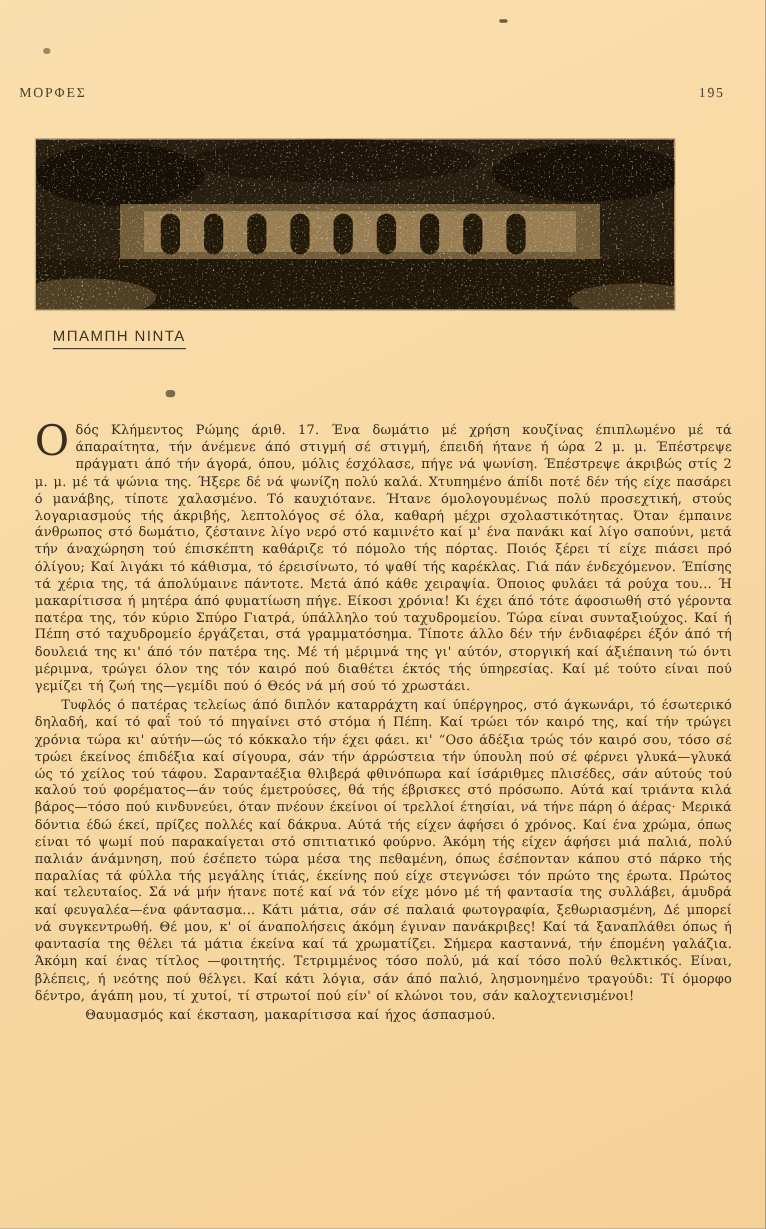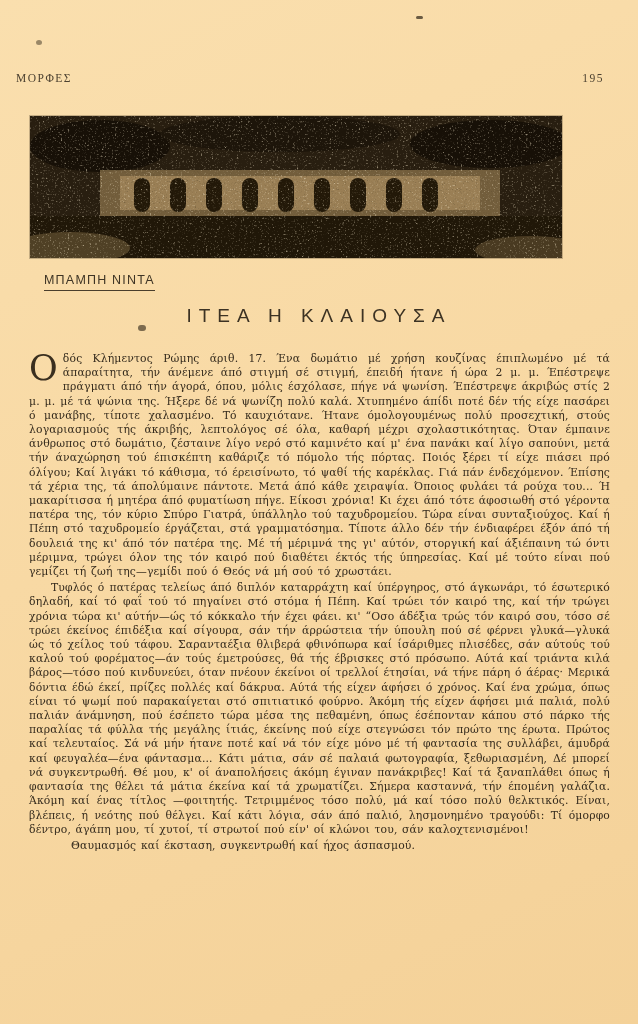--- a/index.html
+++ b/index.html
@@ -102,23 +102,22 @@
       <rect x="0" y="100" width="532" height="42" fill="#201708"></rect>
       <ellipse cx="40" cy="132" rx="60" ry="16" fill="#a98c5c" opacity="0.35"></ellipse>
       <ellipse cx="500" cy="134" rx="55" ry="14" fill="#a98c5c" opacity="0.3"></ellipse>
       <rect width="532" height="142" filter="url(#grainLight)"></rect>
       <rect x="70" y="54" width="400" height="46" filter="url(#grainDark)" opacity="0.8"></rect>
     </svg>
   </div>
 
   <div class="author">ΜΠΑΜΠΗ ΝΙΝΤΑ</div>
 
-  <div class="title">ΙΤΕΑ Η ΚΛΑΙΟΥΣΑ</div>
 
   <div class="story">
     <p>
       <span class="dropcap">Ο</span><span>δός Κλήμεντος Ρώμης άριθ. 17. Ένα δωμάτιο μέ χρήση κουζίνας έπιπλωμένο μέ τά άπαραίτητα, τήν άνέμενε άπό στιγμή σέ στιγμή, έπειδή ήτανε ή ώρα 2 μ. μ. Έπέστρεψε πράγματι άπό τήν άγορά, όπου, μόλις έσχόλασε, πήγε νά ψωνίση. Έπέστρεψε άκριβώς στίς 2 μ. μ. μέ τά ψώνια της. Ήξερε δέ νά ψωνίζη πολύ καλά. Χτυπημένο άπίδι ποτέ δέν τής είχε πασάρει ό μανάβης, τίποτε χαλασμένο. Τό καυχιότανε. Ήτανε όμολογουμένως πολύ προσεχτική, στούς λογαριασμούς τής άκριβής, λεπτολόγος σέ όλα, καθαρή μέχρι σχολαστικότητας. Όταν έμπαινε άνθρωπος στό δωμάτιο, ζέσταινε λίγο νερό στό καμινέτο καί μ' ένα πανάκι καί λίγο σαπούνι, μετά τήν άναχώρηση τού έπισκέπτη καθάριζε τό πόμολο τής πόρτας. Ποιός ξέρει τί είχε πιάσει πρό όλίγου; Καί λιγάκι τό κάθισμα, τό έρεισίνωτο, τό ψαθί τής καρέκλας. Γιά πάν ένδεχόμενον. Έπίσης τά χέρια της, τά άπολύμαινε πάντοτε. Μετά άπό κάθε χειραψία. Όποιος φυλάει τά ρούχα του... Ή μακαρίτισσα ή μητέρα άπό φυματίωση πήγε. Είκοσι χρόνια! Κι έχει άπό τότε άφοσιωθή στό γέροντα πατέρα της, τόν κύριο Σπύρο Γιατρά, ύπάλληλο τού ταχυδρομείου. Τώρα είναι συνταξιούχος. Καί ή Πέπη στό ταχυδρομείο έργάζεται, στά γραμματόσημα. Τίποτε άλλο δέν τήν ένδιαφέρει έξόν άπό τή δουλειά της κι' άπό τόν πατέρα της. Μέ τή μέριμνά της γι' αύτόν, στοργική καί άξιέπαινη τώ όντι μέριμνα, τρώγει όλον της τόν καιρό πού διαθέτει έκτός τής ύπηρεσίας. Καί μέ τούτο είναι πού γεμίζει τή ζωή της—γεμίδι πού ό Θεός νά μή σού τό χρωστάει.</span>
     </p>
     <p class="para-indent">Τυφλός ό πατέρας τελείως άπό διπλόν καταρράχτη καί ύπέργηρος, στό άγκωνάρι, τό έσωτερικό δηλαδή, καί τό φαΐ τού τό πηγαίνει στό στόμα ή Πέπη. Καί τρώει τόν καιρό της, καί τήν τρώγει χρόνια τώρα κι' αύτήν—ώς τό κόκκαλο τήν έχει φάει. κι' “Οσο άδέξια τρώς τόν καιρό σου, τόσο σέ τρώει έκείνος έπιδέξια καί σίγουρα, σάν τήν άρρώστεια τήν ύπουλη πού σέ φέρνει γλυκά—γλυκά ώς τό χείλος τού τάφου. Σαρανταέξια θλιβερά φθινόπωρα καί ίσάριθμες πλισέδες, σάν αύτούς τού καλού τού φορέματος—άν τούς έμετρούσες, θά τής έβρισκες στό πρόσωπο. Αύτά καί τριάντα κιλά βάρος—τόσο πού κινδυνεύει, όταν πνέουν έκείνοι οί τρελλοί έτησίαι, νά τήνε πάρη ό άέρας· Μερικά δόντια έδώ έκεί, πρίζες πολλές καί δάκρυα. Αύτά τής είχεν άφήσει ό χρόνος. Καί ένα χρώμα, όπως είναι τό ψωμί πού παρακαίγεται στό σπιτιατικό φούρνο. Άκόμη τής είχεν άφήσει μιά παλιά, πολύ παλιάν άνάμνηση, πού έσέπετο τώρα μέσα της πεθαμένη, όπως έσέπονταν κάπου στό πάρκο τής παραλίας τά φύλλα τής μεγάλης ίτιάς, έκείνης πού είχε στεγνώσει τόν πρώτο της έρωτα. Πρώτος καί τελευταίος. Σά νά μήν ήτανε ποτέ καί νά τόν είχε μόνο μέ τή φαντασία της συλλάβει, άμυδρά καί φευγαλέα—ένα φάντασμα... Κάτι μάτια, σάν σέ παλαιά φωτογραφία, ξεθωριασμένη, Δέ μπορεί νά συγκεντρωθή. Θέ μου, κ' οί άναπολήσεις άκόμη έγιναν πανάκριβες! Καί τά ξαναπλάθει όπως ή φαντασία της θέλει τά μάτια έκείνα καί τά χρωματίζει. Σήμερα κασταννά, τήν έπομένη γαλάζια. Άκόμη καί ένας τίτλος —φοιτητής. Τετριμμένος τόσο πολύ, μά καί τόσο πολύ θελκτικός. Είναι, βλέπεις, ή νεότης πού θέλγει. Καί κάτι λόγια, σάν άπό παλιό, λησμονημένο τραγούδι: Τί όμορφο δέντρο, άγάπη μου, τί χυτοί, τί στρωτοί πού είν' οί κλώνοι του, σάν καλοχτενισμένοι!</p>
-    <p class="closing">Θαυμασμός καί έκσταση, συγκεντρωθή καί ήχος άσπασμού.</p>
+    <p class="closing">Θαυμασμός καί έκσταση, μακαρίτισσα καί ήχος άσπασμού.</p>
   </div>
 
 </div>
 
 </body></html>

